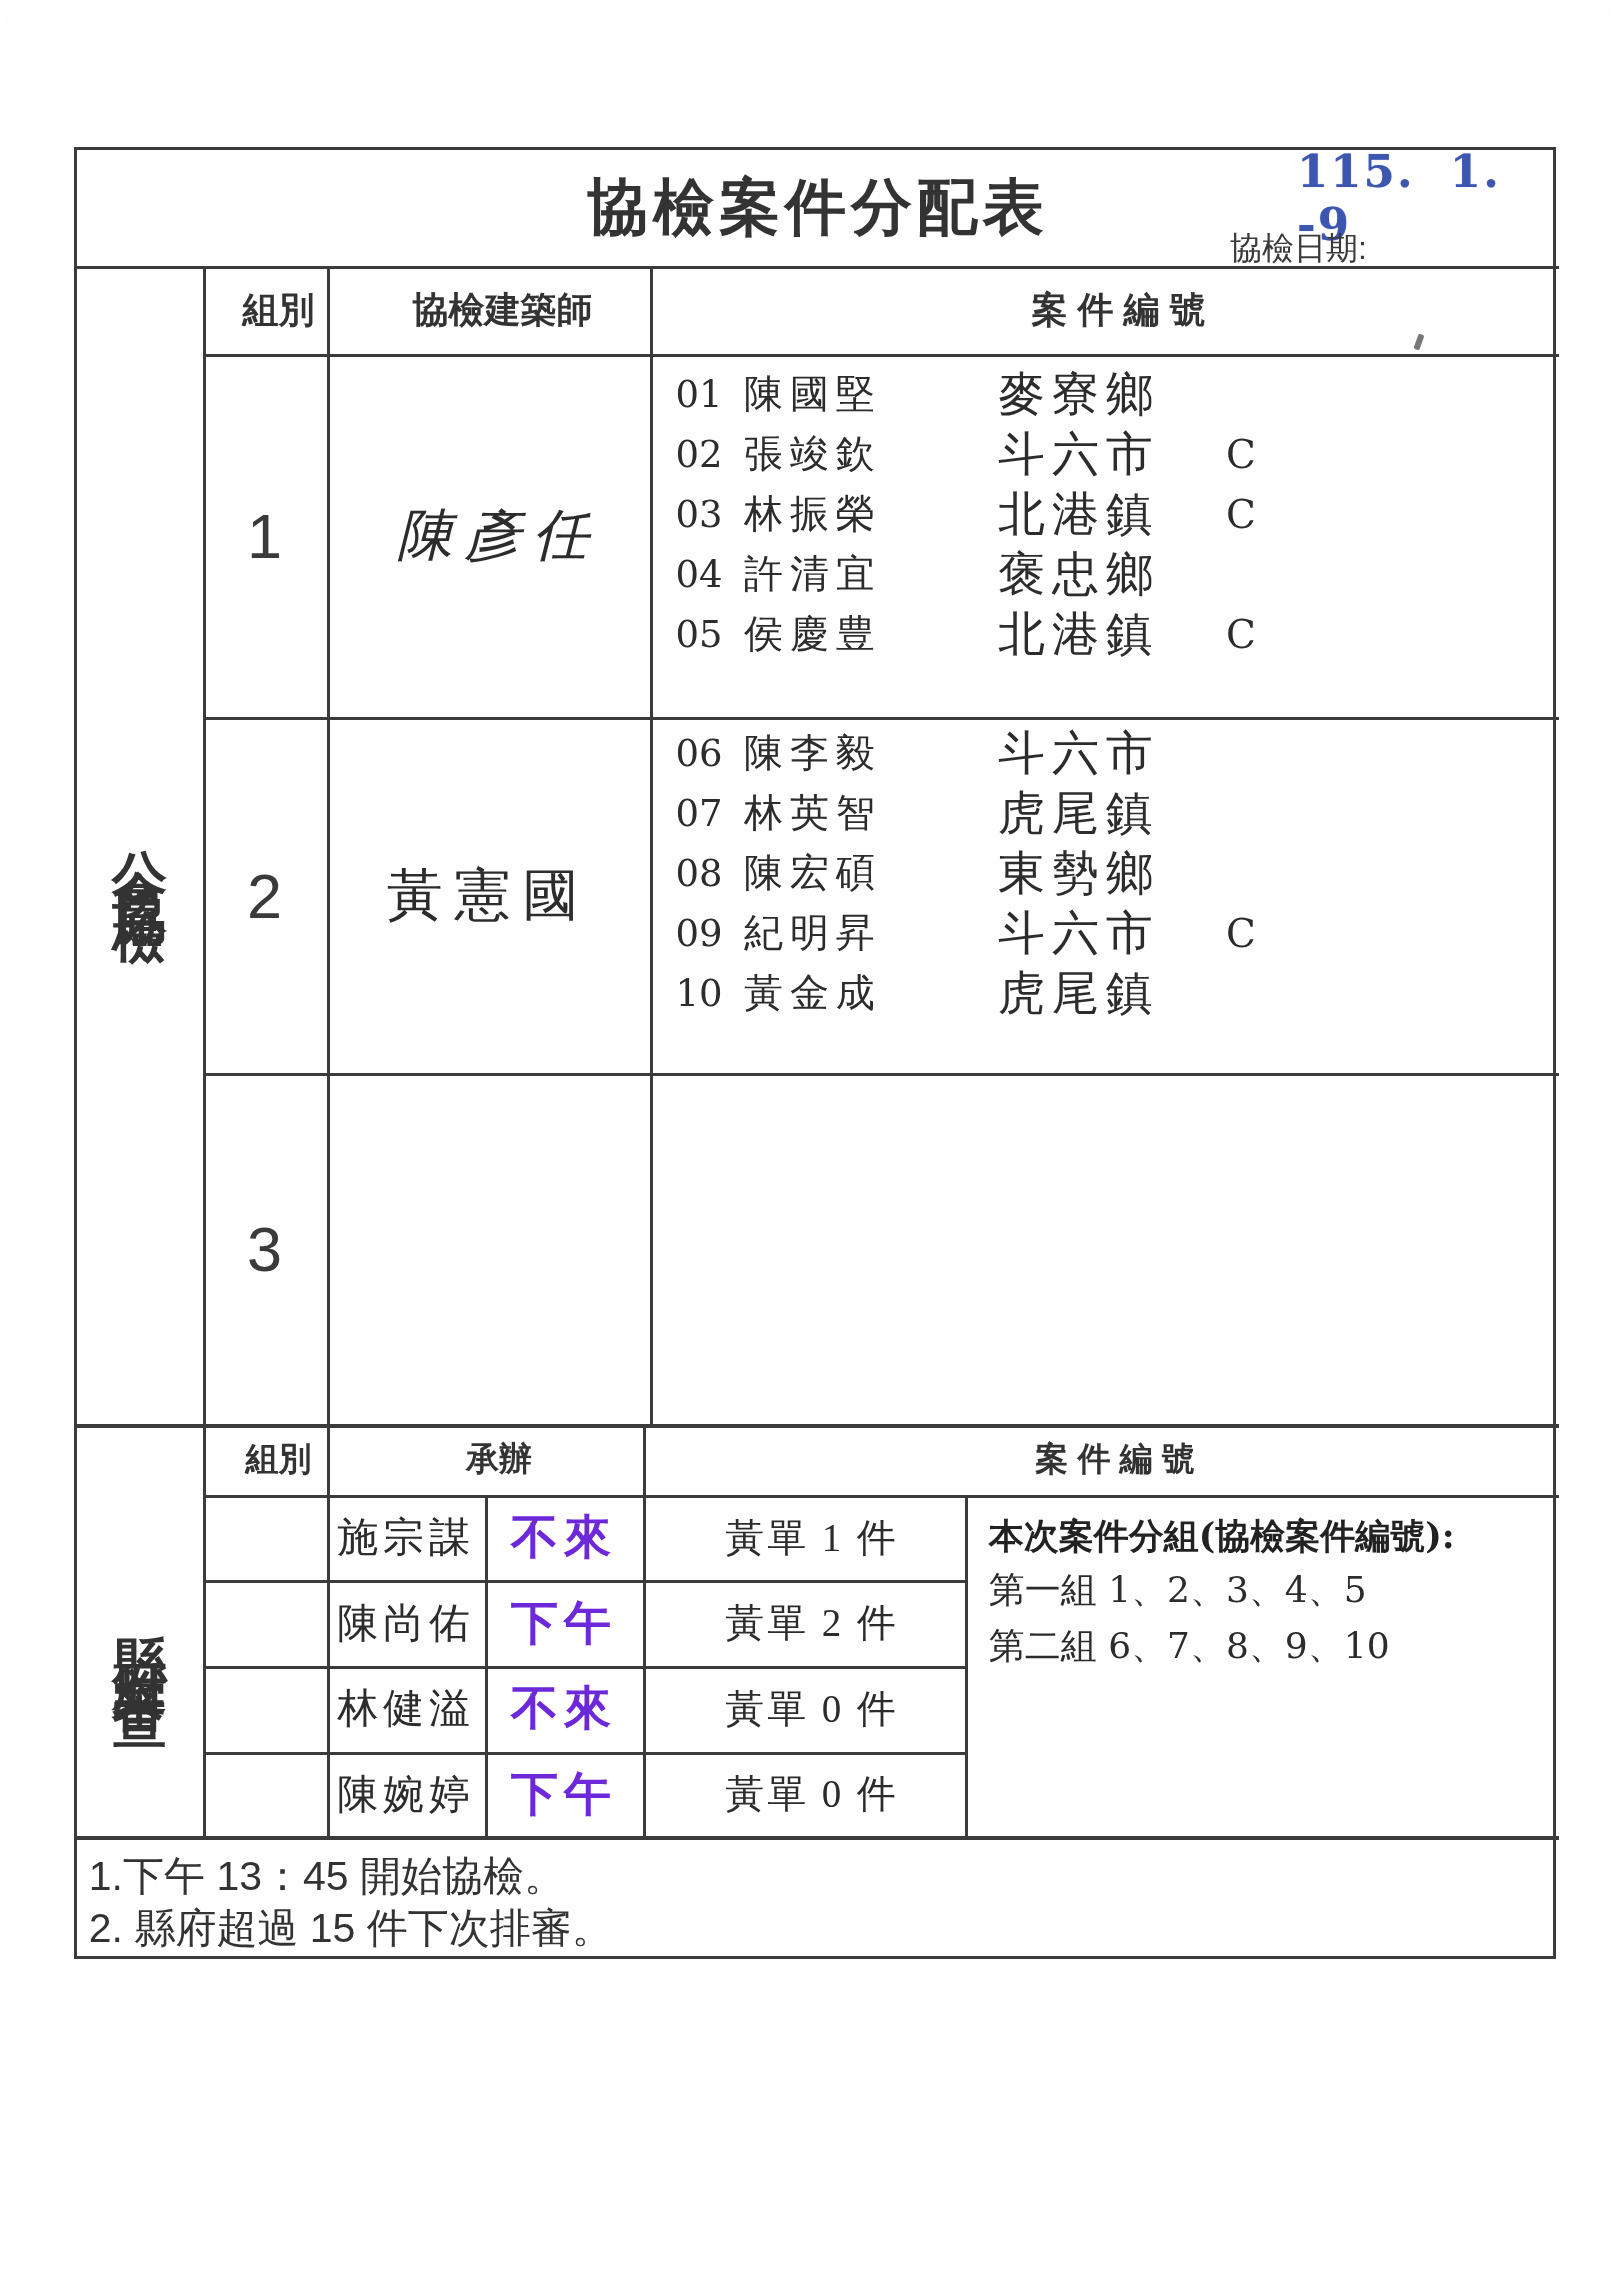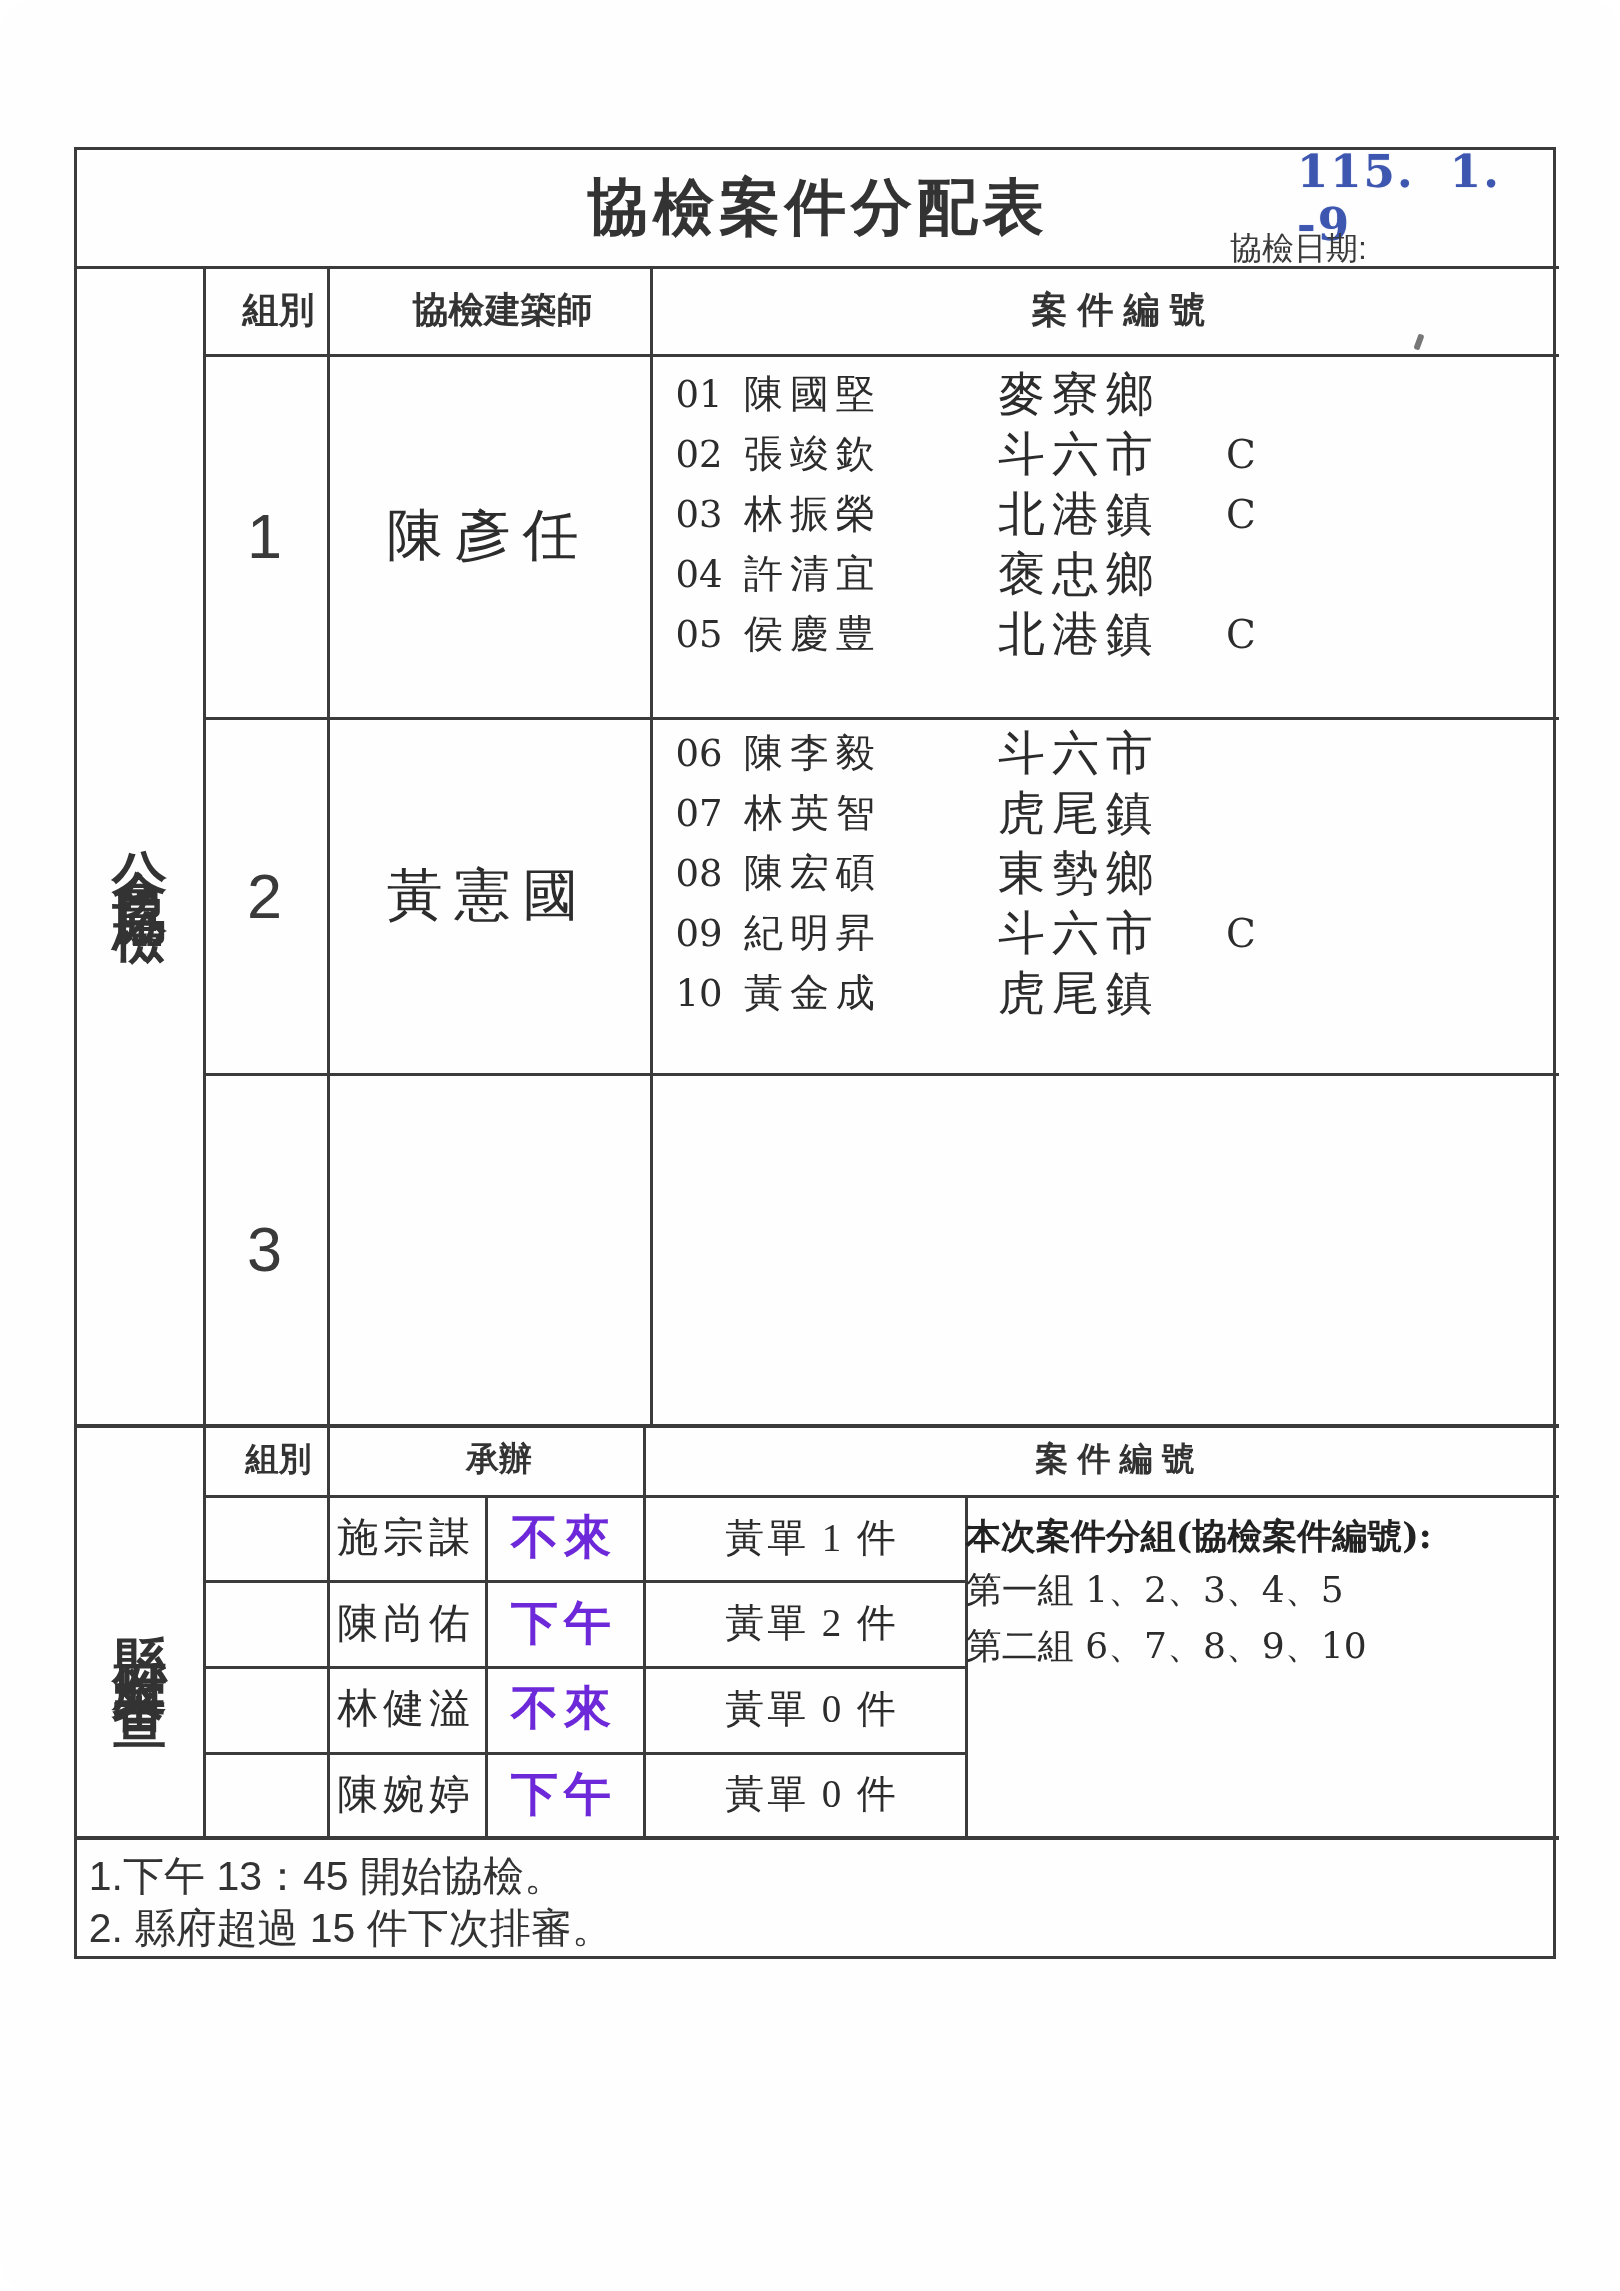--- a/index.html
+++ b/index.html
@@ -68,21 +68,21 @@
   .c-no{left:25.5px;font-size:37px;}
   .c-name{left:94px;font-size:39px;letter-spacing:6.9px;}
   .c-loc{left:348px;font-size:47px;letter-spacing:6.9px;}
   .c-mark{left:576px;font-size:39px;}
   
   .cn-name{font-family:"DejaVu Serif", serif;font-size:41px;letter-spacing:4.9px;color:#2c2c2c;}
   .cn-status{font-family:"DejaVu Serif", serif;font-size:47px;font-weight:700;letter-spacing:5.9px;color:#6d28d9;}
   .cn-cases{font-family:Liberation Serif, serif;font-size:39px;letter-spacing:2.9px;color:#2c2c2c;padding-left:16px;}
   
   .notes{
-    left:873px;top:1345px;width:594px;height:341px;
+    left:896px;top:1345px;width:594px;height:341px;
     flex-direction:column;align-items:flex-start;justify-content:flex-start;
     padding:13.7px 15.7px;
   }
   .notes .n-title{
     font-family:"DejaVu Serif", serif;font-weight:700;
     font-size:35px;line-height:53px;color:#222;white-space:nowrap;
   }
   .notes .n-line{
     font-family:"DejaVu Serif", serif;
     font-size:36px;line-height:56px;color:#2c2c2c;white-space:nowrap;
@@ -131,21 +131,21 @@
 
     <div class="cell" style="left:0;top:116px;width:126px;height:1159px;">
       <span class="v-label">公會協檢</span>
     </div>
 
     <div class="cell h-bold" style="left:126px;top:116px;width:123px;height:88px;">組別</div>
     <div class="cell h-bold" style="left:250px;top:116px;width:323px;height:88px;">協檢建築師</div>
     <div class="cell h-bold" style="left:573px;top:116px;width:909px;height:88px;">案 件 編 號</div>
 
     <div class="cell g-num" style="left:126px;top:204px;width:123px;height:363px;">1</div>
-    <div class="cell arch" style="left:250px;top:204px;width:323px;height:363px;">陳彥任</div>
+    <div class="cell arch" style="left:260px;top:204px;width:323px;height:363px;font-style:italic;">陳彥任</div>
     <div class="cases" style="left:573px;top:204px;width:909px;height:363px;padding-top:9.8px;">
       <div class="case-line">
         <span class="c-no">01</span>
         <span class="c-name">陳國堅</span>
         <span class="c-loc">麥寮鄉</span>
         <span class="c-mark"></span>
       </div>
       <div class="case-line">
         <span class="c-no">02</span>
         <span class="c-name">張竣欽</span>

